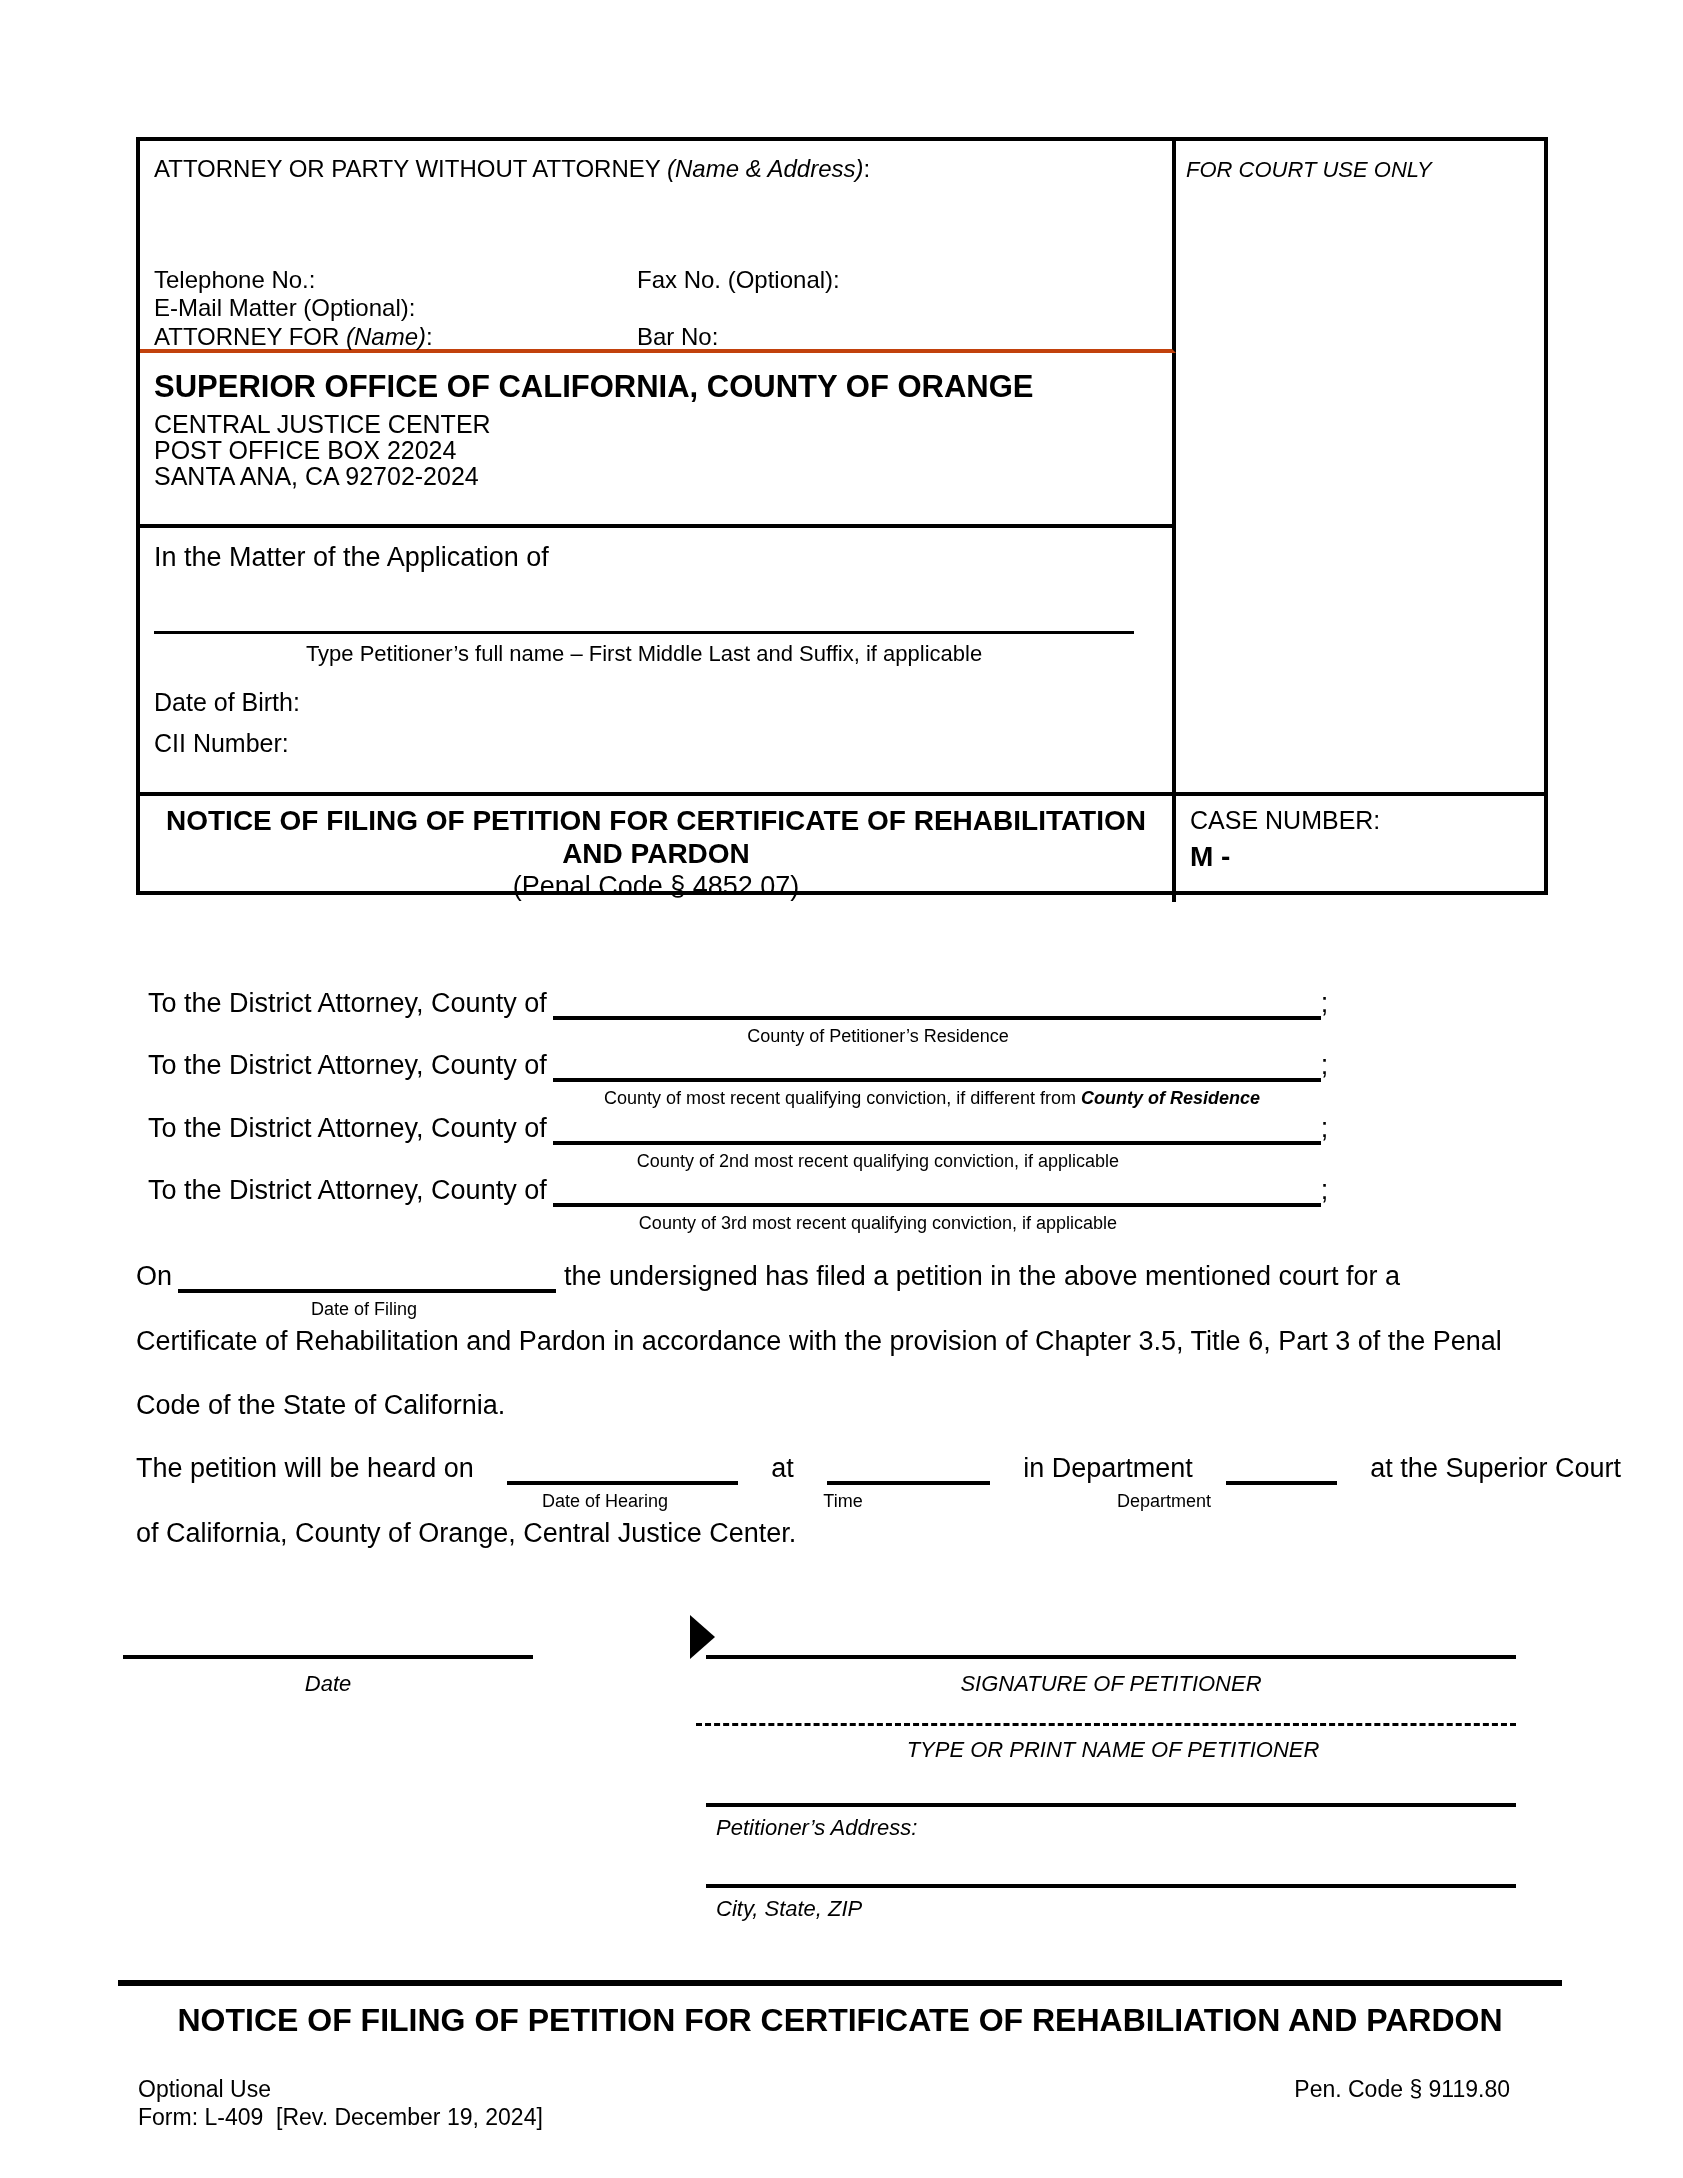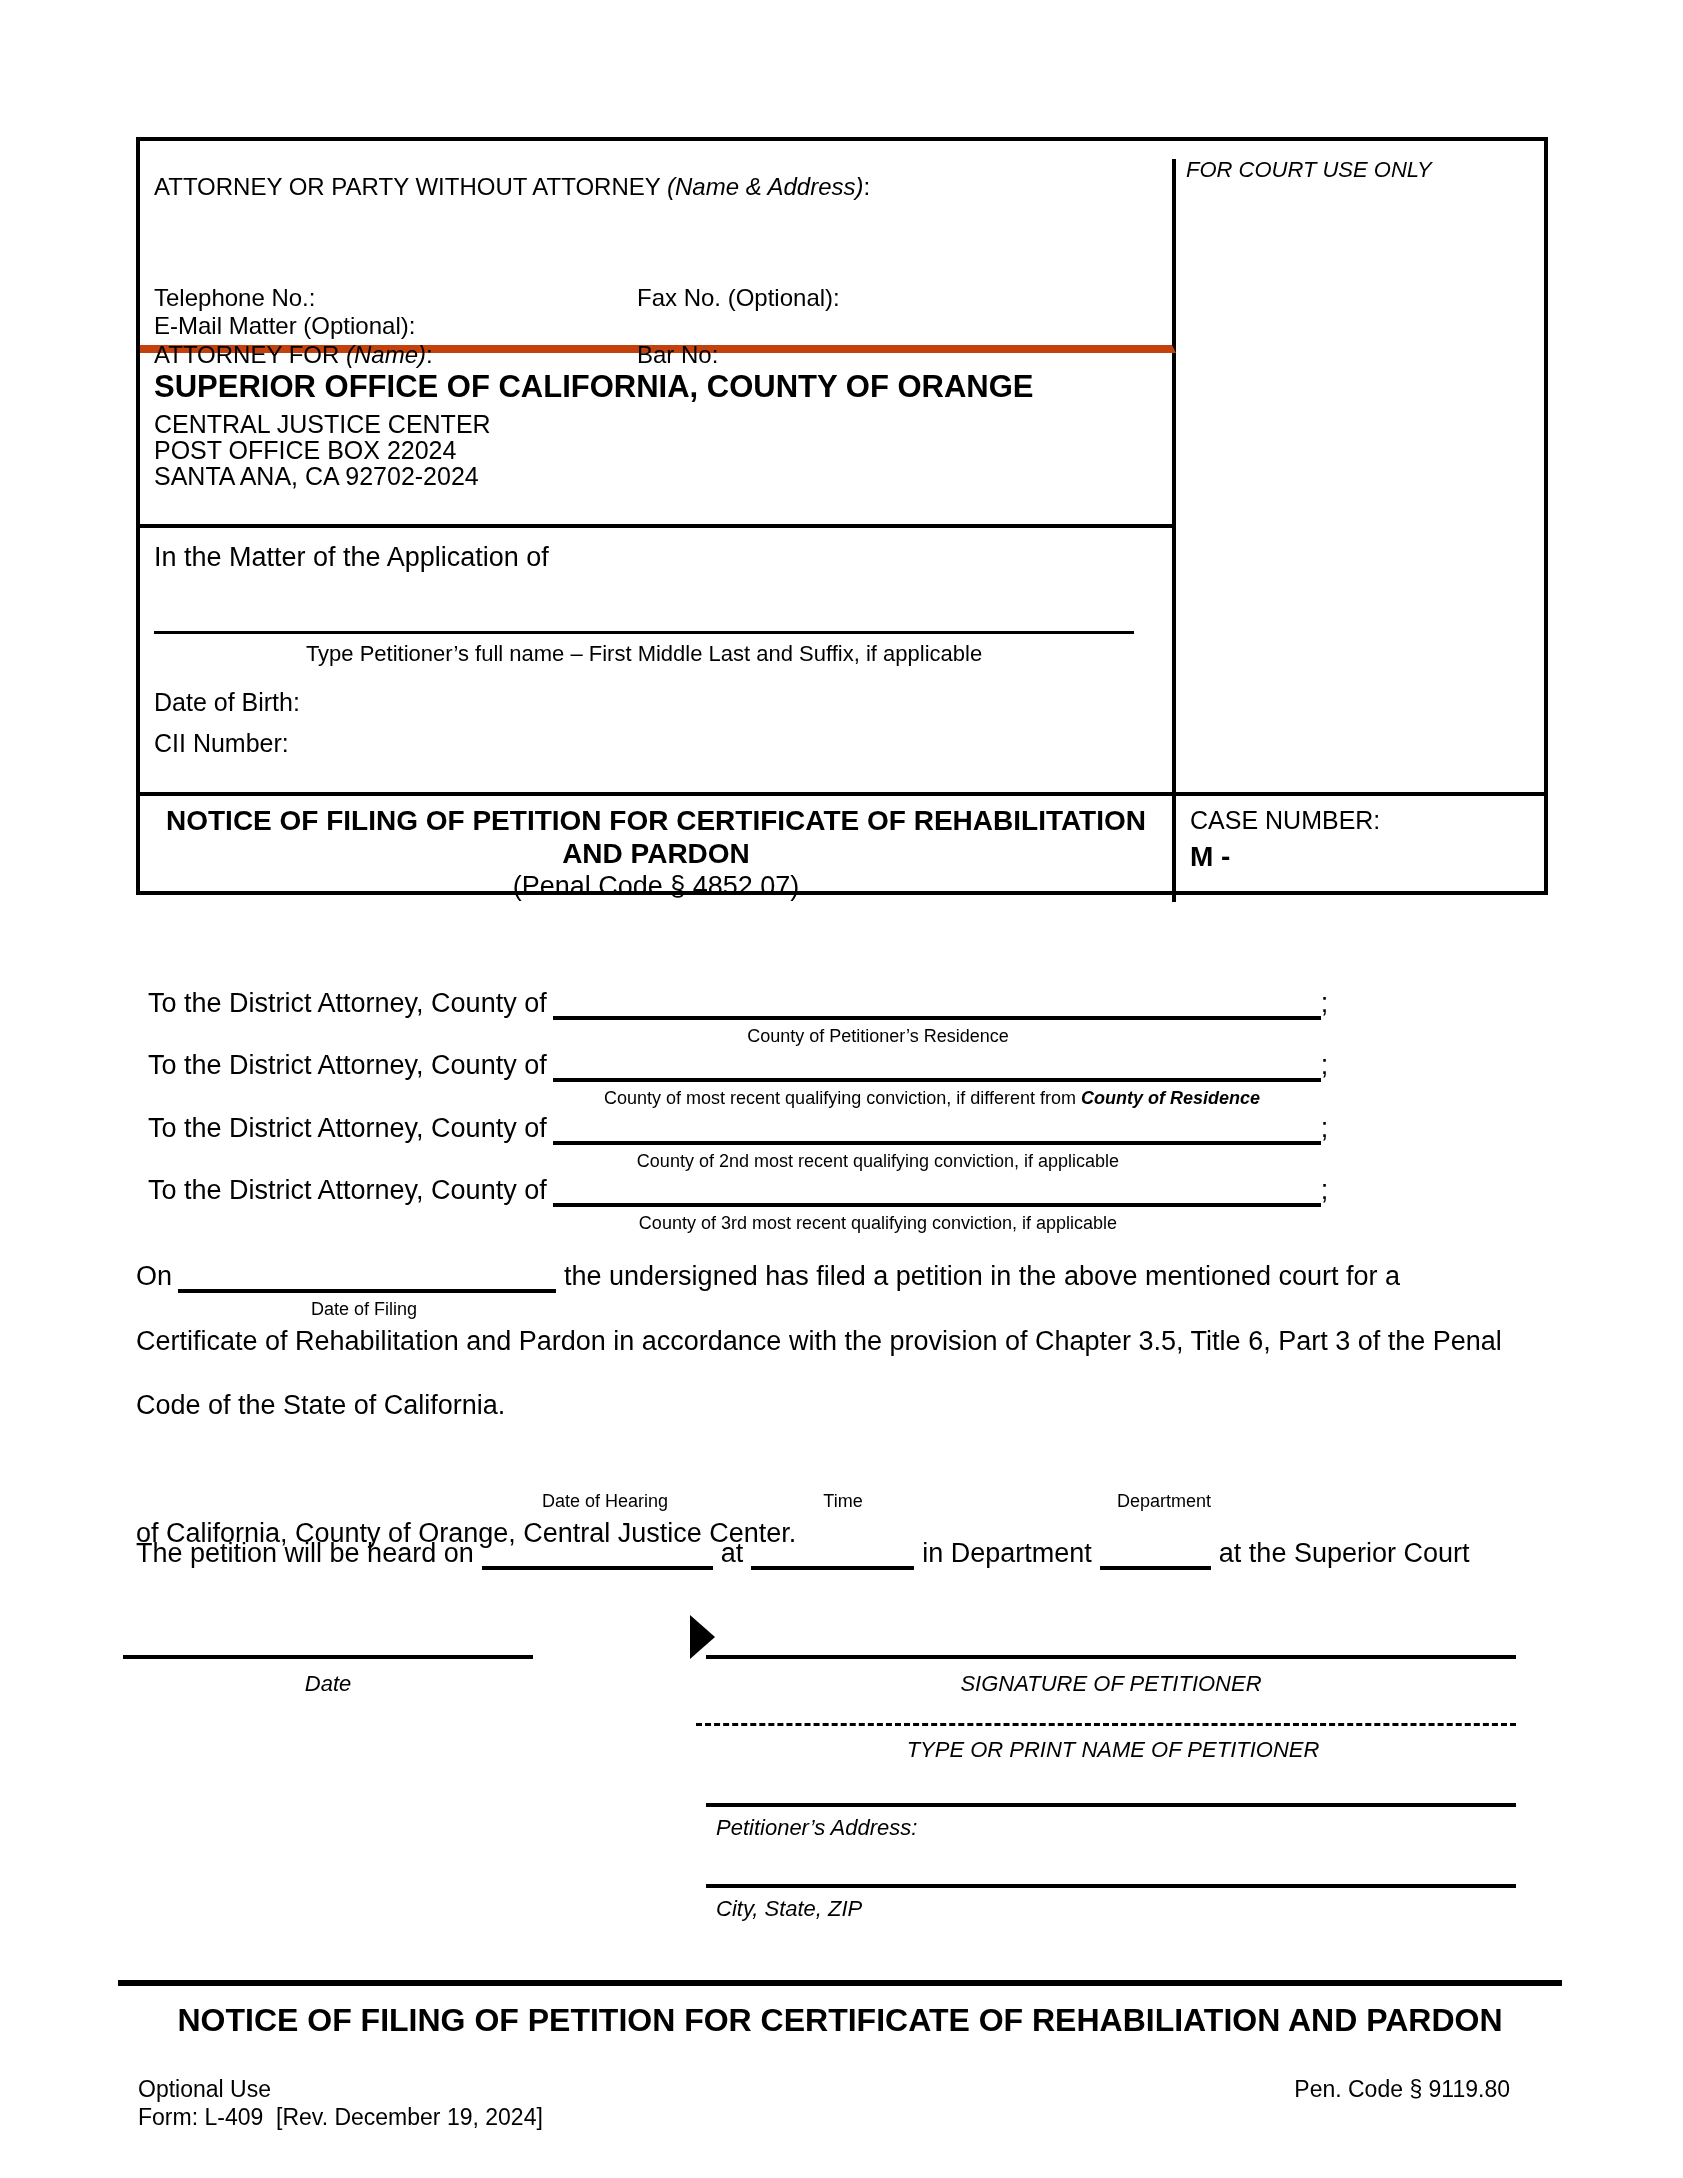--- a/index.html
+++ b/index.html
@@ -8,21 +8,21 @@
     font-family:"Liberation Sans","DejaVu Sans",sans-serif;color:#000;
     overflow:hidden;
   }
   
   #header-box{
     position:absolute;left:136px;top:137px;width:1412px;height:758px;
     border:4px solid #000;box-sizing:border-box;
     display:grid;grid-template-columns:1036px 1fr;grid-template-rows:212px 175px 264px 1fr;
   }
   .cell{box-sizing:border-box;position:relative;}
-  #cell-attorney{grid-column:1;grid-row:1;border-right:4px solid #000;border-bottom:8px solid #c2410c;margin-top:18px;}
+  #cell-attorney{grid-column:1;grid-row:1;border-right:4px solid #000;border-bottom:4px solid #c2410c;}
   #cell-court{grid-column:1;grid-row:2;border-right:4px solid #000;border-bottom:4px solid #000;padding:16px 14px 0 14px;}
   #cell-matter{grid-column:1;grid-row:3;border-right:4px solid #000;}
   #cell-right{grid-column:2;grid-row:1/4;padding:16px 16px 0 10px;}
   #cell-title{grid-column:1;grid-row:4;border-top:4px solid #000;border-right:4px solid #000;text-align:center;padding-top:8px;}
   #cell-case{grid-column:2;grid-row:4;border-top:4px solid #000;padding:10px 0 0 14px;}
 
   .lab24{font-size:24px;line-height:28px;}
   .abs{position:absolute;}
   #attorney-label{left:14px;top:14px;}
   #tel-label{left:14px;top:125px;}
@@ -54,21 +54,21 @@
   .cap-bold{font-weight:bold;font-style:italic;}
   #da-1{top:986px;} #da-2{top:1048px;} #da-3{top:1111px;} #da-4{top:1173px;}
 
   
   .bodyline{position:absolute;left:136px;width:1485px;font-size:27px;line-height:34px;white-space:nowrap;}
   #on-row{top:1259px;display:flex;align-items:flex-end;}
   #filing-fill{width:378px;margin:0 8px 0 6px;}
   #filing-caption{position:absolute;left:364px;top:1299px;transform:translateX(-50%);font-size:18px;}
   #body-line2{top:1324px;}
   #body-line3{top:1388px;}
-  #heard-row{top:1536px;display:flex;align-items:flex-end;}
+  #heard-row{top:1451px;display:flex;align-items:flex-end;justify-content:space-between;}
   #hearing-fill{width:231px;margin:0 8px;}
   #time-fill{width:163px;margin:0 8px;}
   #dept-fill{width:111px;margin:0 8px;}
   .heard-caption{position:absolute;top:1491px;transform:translateX(-50%);font-size:18px;white-space:nowrap;}
   #hearing-caption{left:605px;} #time-caption{left:843px;} #dept-caption{left:1164px;}
   #body-line5{top:1516px;}
 
   
   .hline{position:absolute;height:0;border-bottom:4px solid #000;}
   #date-field{left:123px;top:1655px;width:410px;}

